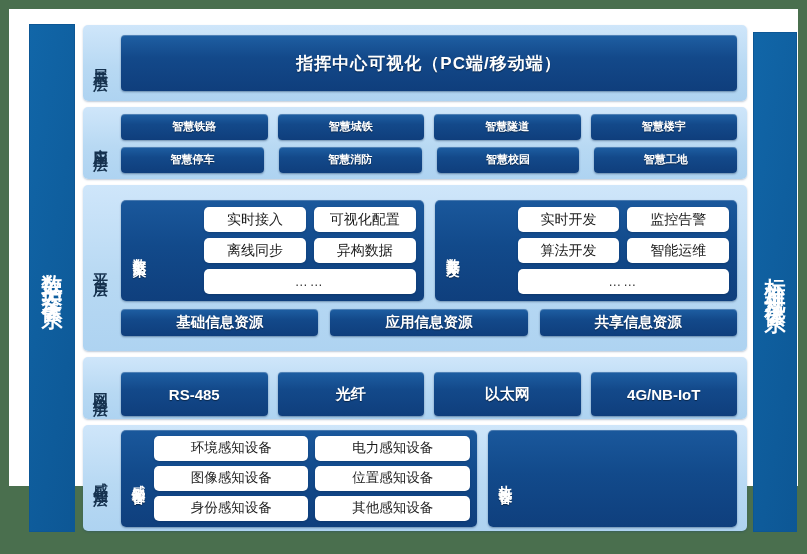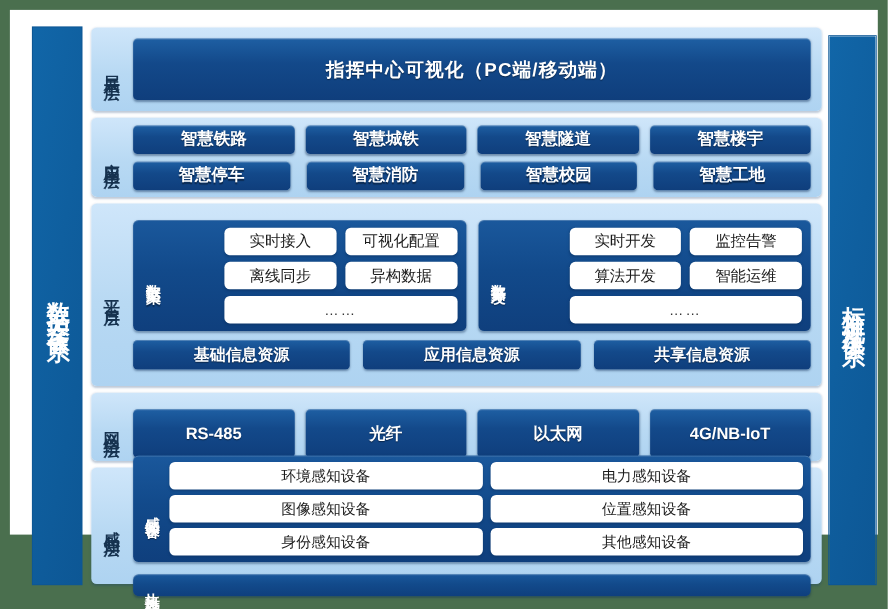--- a/index.html
+++ b/index.html
@@ -78,21 +78,21 @@
   #layer-display{top:16px;height:76px;}
   #display-banner{
     margin:9px 10px 9px 4px;height:56px;
     font-size:17px;letter-spacing:1px;
   }
 
   
   #layer-app{top:98px;height:72px;}
   .app-row{display:flex;gap:10px;padding:0 10px 0 4px;}
   .app-row+.app-row{margin-top:7px;gap:15px;}
-  .app-cell{flex:1;height:26px;font-size:15px;}
+  .app-cell{flex:1;height:26px;font-size:11px;}
 
   
   #layer-platform{top:176px;height:166px;}
   #platform-body{padding:8px 10px 8px 4px;}
   .platform-groups{display:flex;gap:11px;}
   .pgroup{
     flex:1;
     background:linear-gradient(180deg,#1a589c 0%,#124a8b 45%,#0f3f7d 100%);
     border-radius:5px;
     padding:7px 8px;
@@ -114,21 +114,21 @@
   .resource-row .chip{flex:1;height:27px;font-size:14.5px;}
 
   
   #layer-network{top:348px;height:62px;}
   .net-row{display:flex;gap:10px;padding:12px 10px 0 4px;}
   .net-row .chip{flex:1;height:44px;font-size:15px;}
 
   
   #layer-sense{top:416px;height:106px;}
   #sense-body{padding:7px 10px 7px 4px;}
-  .sense-groups{display:flex;gap:11px;flex-direction:column;}
+  .sense-groups{display:flex;gap:11px;}
   .sgroup{
     background:linear-gradient(180deg,#1a589c 0%,#124a8b 45%,#0f3f7d 100%);
     border-radius:5px;
     padding:6px 7px;
     display:flex;align-items:stretch;gap:6px;
     box-shadow:inset 0 1px 0 rgba(255,255,255,.2),0 1px 2px rgba(10,40,80,.4);
   }
   #sgroup-sense{flex:0 0 55.5%;}
   #sgroup-act{flex:1;}
   .sgroup-title{

